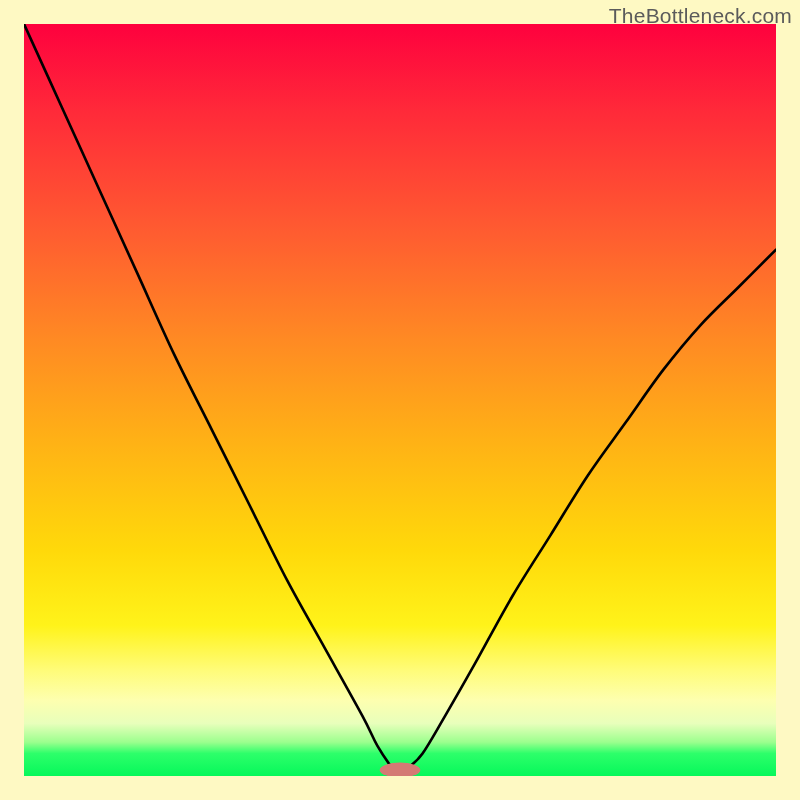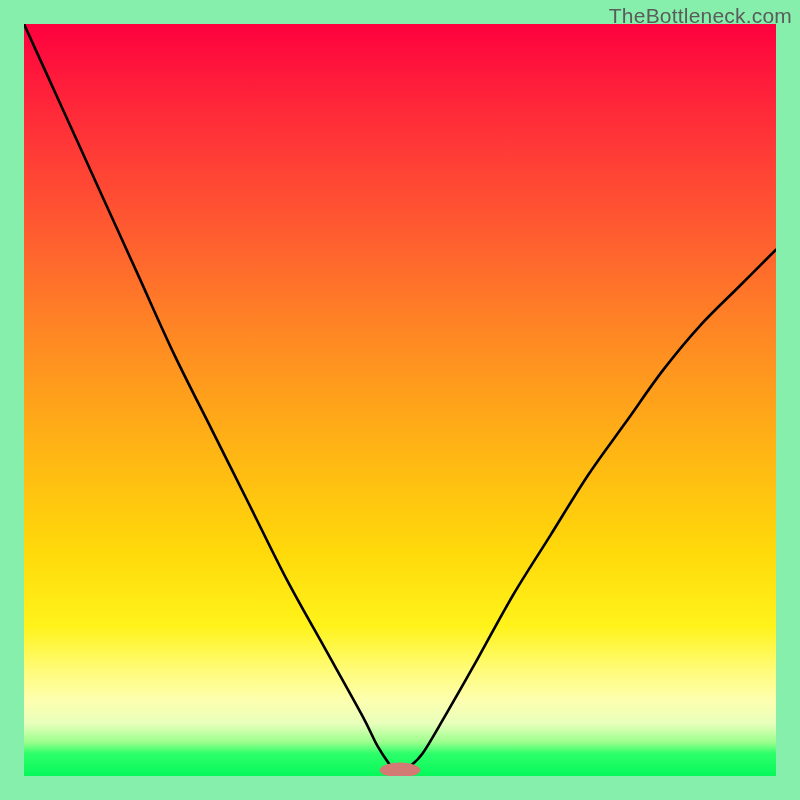--- a/index.html
+++ b/index.html
@@ -8,21 +8,21 @@
     width: 800px;
     height: 800px;
     background: #000;
     overflow: hidden;
     font-family: Arial, Helvetica, sans-serif;
   }
   .chart-wrap {
     position: relative;
     width: 800px;
     height: 800px;
-    background: #86efac;
+    background: #fef9c3;
   }
   .plot-area {
     position: absolute;
     left: 24px;
     top: 24px;
     width: 752px;
     height: 752px;
     overflow: hidden;
   }
   .gradient {

